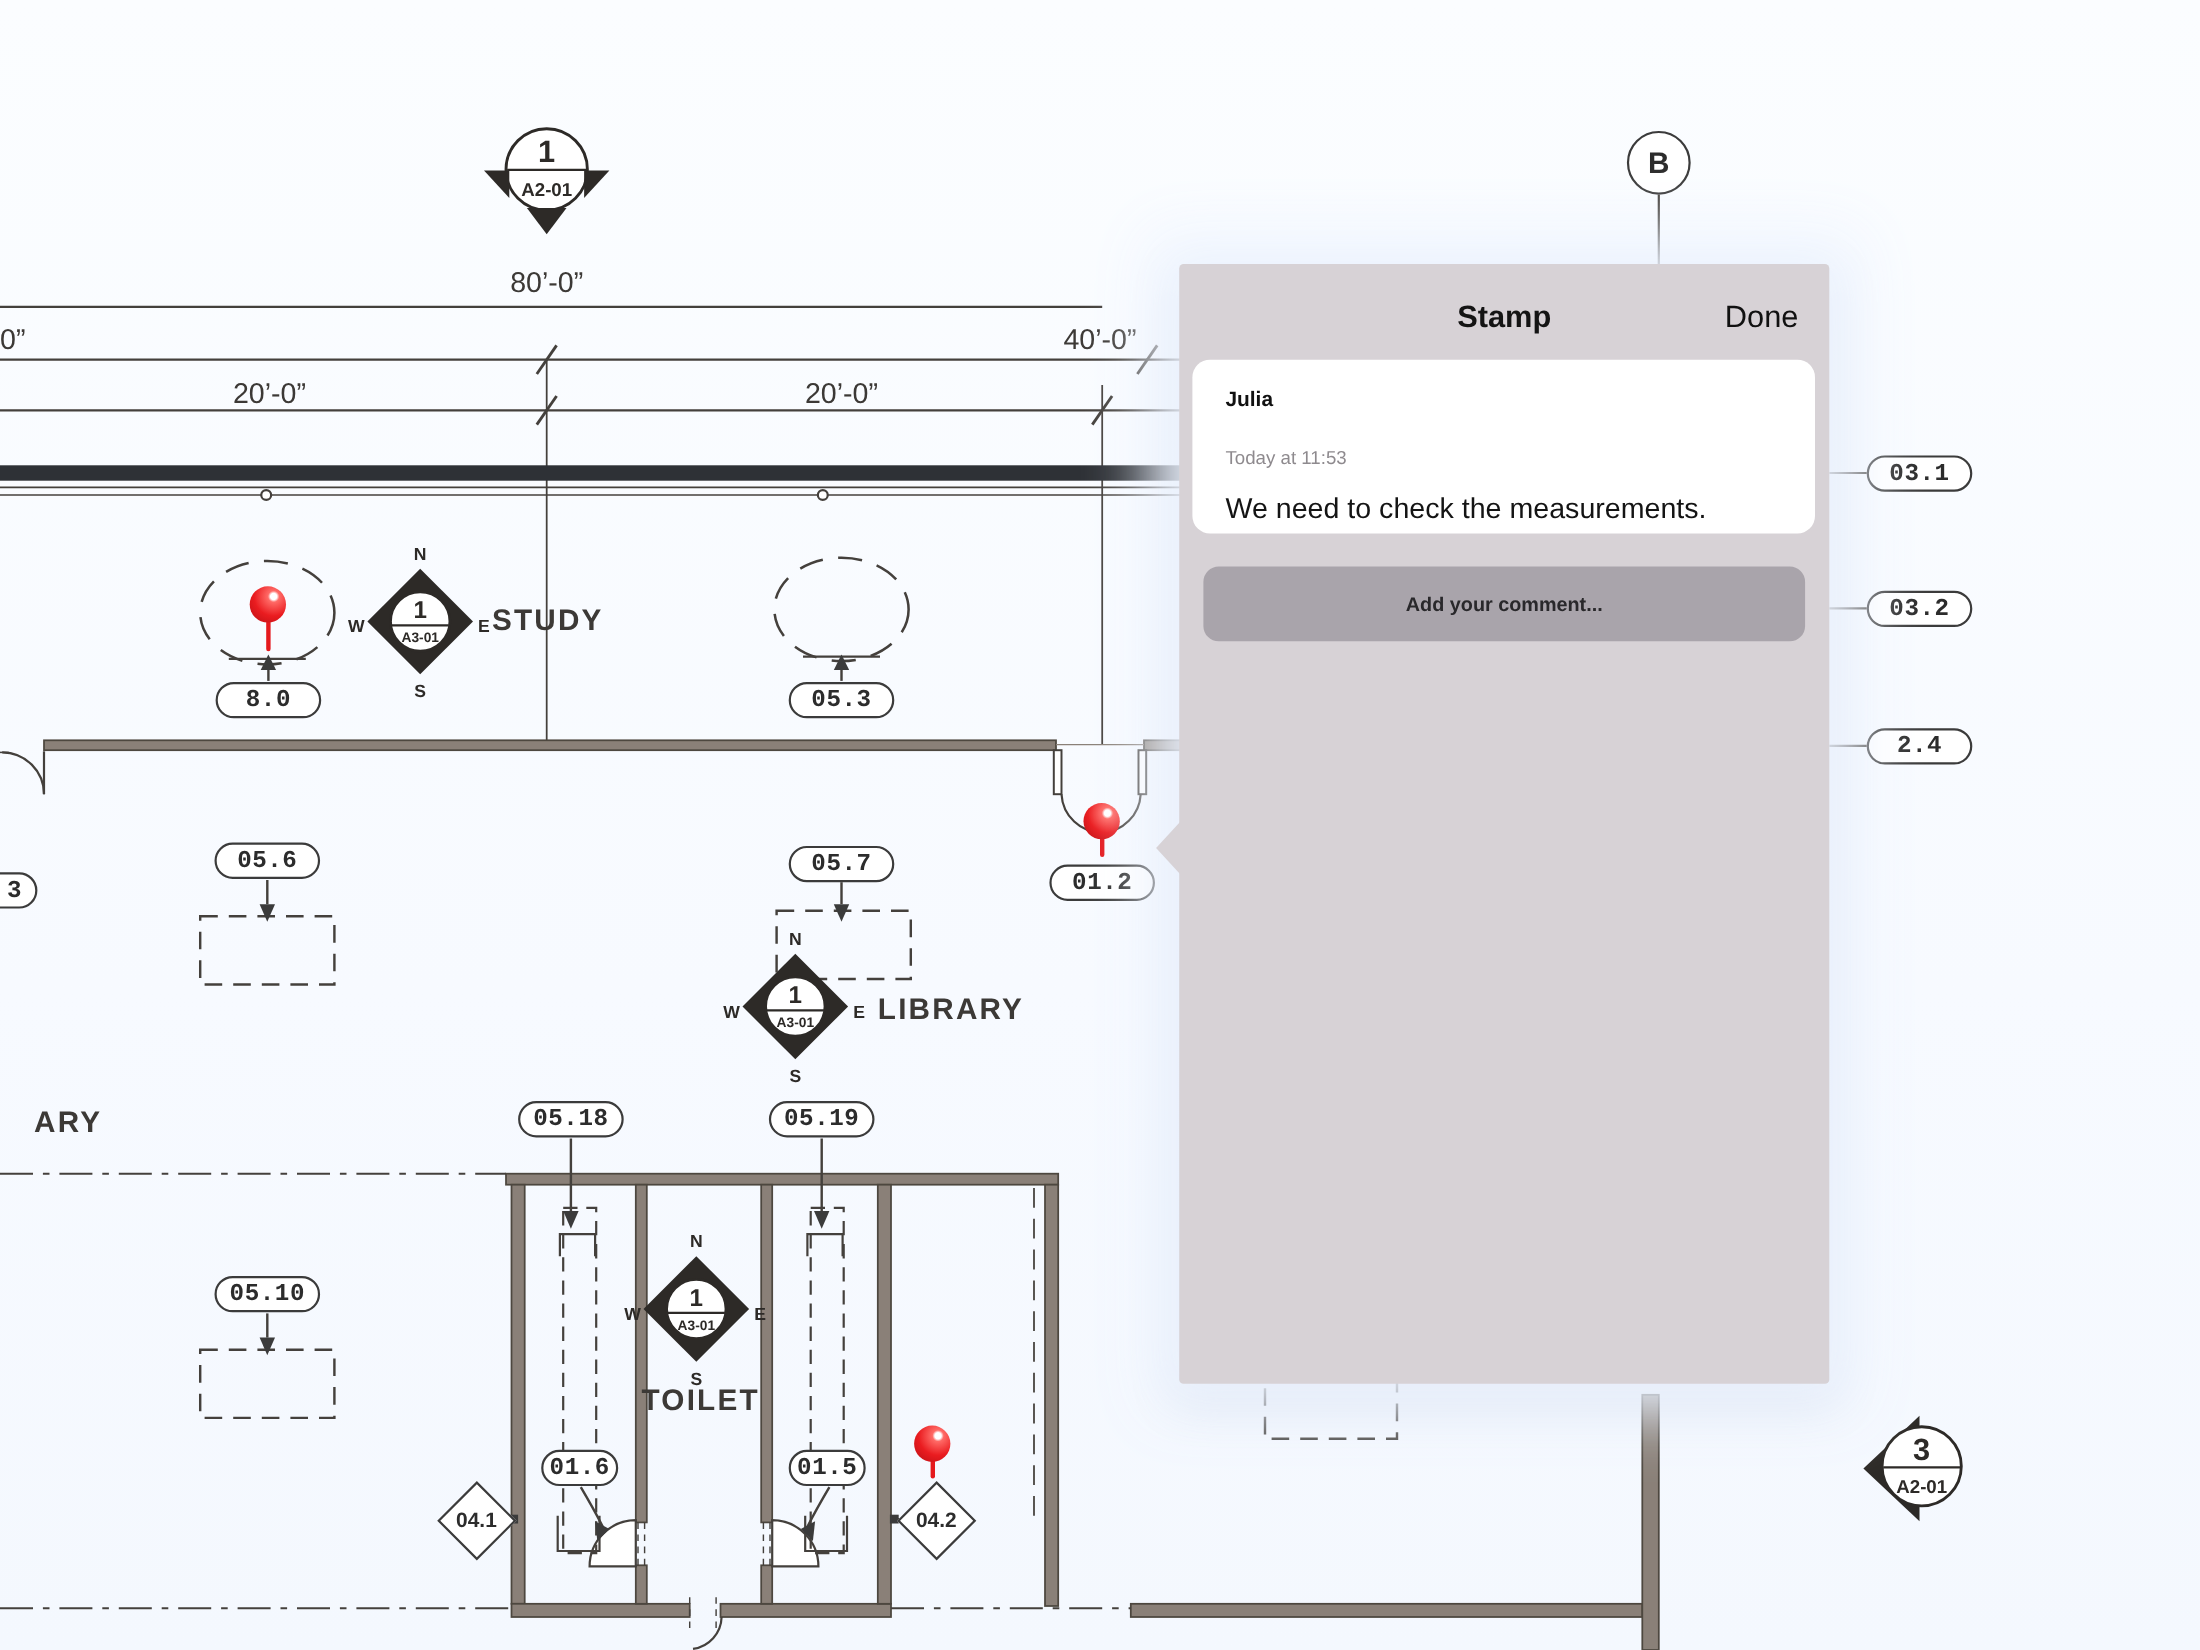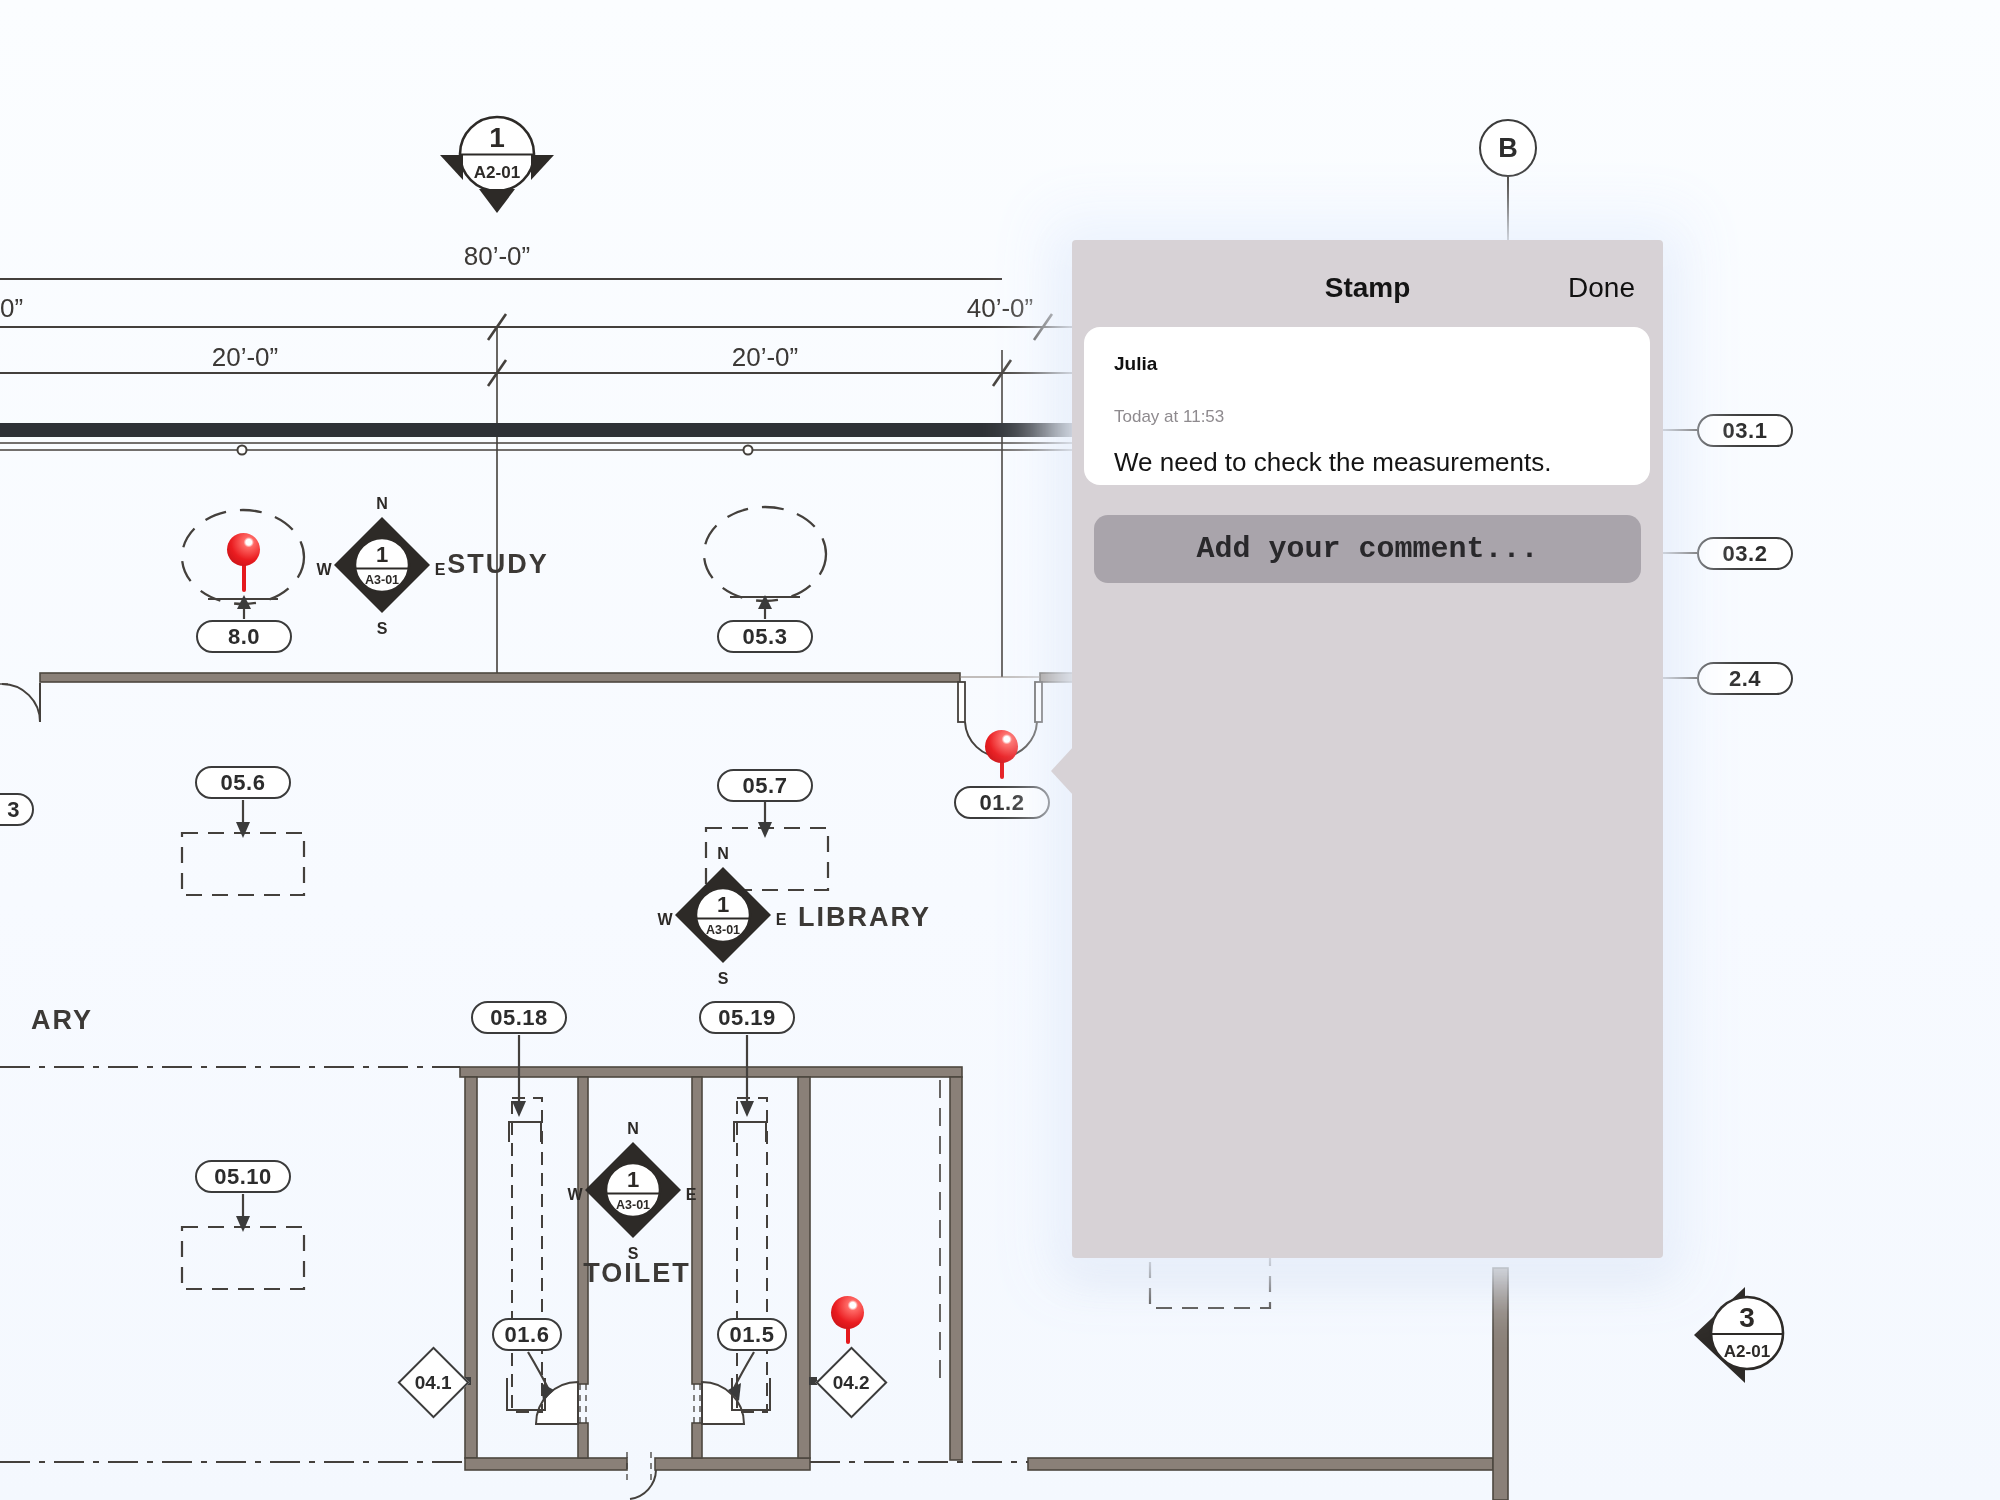--- a/index.html
+++ b/index.html
@@ -6,21 +6,21 @@
   body{font-family:"Liberation Sans","DejaVu Sans",sans-serif;background:#eef1f7;}
   #stage{position:relative;width:2000px;height:1500px;overflow:hidden;
          background:linear-gradient(180deg,#fbfdff 0%,#f7faff 60%,#f4f8fe 100%);}
   #plan-svg{position:absolute;left:0;top:0;z-index:1;}
   .ptext{position:absolute;z-index:2;color:#3c3936;font-weight:600;letter-spacing:1px;}
   .dim{font-size:26px;font-weight:500;letter-spacing:0;}
   .room{font-size:27px;font-weight:600;letter-spacing:2px;}
   .center{text-align:center;}
   .pill{position:absolute;z-index:2;height:33px;border:2.5px solid #3b3b3b;border-radius:18px;
         background:#fff;color:#2c2c2c;font-size:22px;font-weight:700;display:flex;
-        align-items:center;justify-content:center;box-sizing:border-box;letter-spacing:.5px;}
+        align-items:center;justify-content:center;box-sizing:border-box;letter-spacing:.5px;font-family:Liberation Mono, monospace;}
   .pill.partial{justify-content:flex-end;padding-right:12px;}
   .diamond{position:absolute;z-index:2;width:47px;height:47px;border:2.5px solid #3b3b3b;
            background:#fff;transform:rotate(45deg);display:flex;align-items:center;justify-content:center;}
   .diamond span{transform:rotate(-45deg);font-size:19px;font-weight:700;color:#2c2c2c;letter-spacing:0;}
   .gridcircle{position:absolute;z-index:2;width:58px;height:58px;border:2.5px solid #3b3b3b;
               border-radius:50%;background:#fff;color:#2c2c2c;font-size:27px;font-weight:600;
               display:flex;align-items:center;justify-content:center;box-sizing:border-box;}
   .pin{position:absolute;z-index:3;}
   .pin .stem{position:absolute;left:14.5px;top:14px;width:4px;background:#e5191d;border-radius:2px;}
   .pin .ball{position:absolute;left:0;top:0;width:33px;height:33px;border-radius:50%;
@@ -36,21 +36,21 @@
   #popup .title{position:absolute;left:0;right:0;top:32px;text-align:center;
          font-size:28px;font-weight:700;color:#141414;}
   #popup .done{position:absolute;right:28px;top:32px;font-size:28px;font-weight:500;color:#111;
          background:none;border:none;padding:0;font-family:inherit;cursor:pointer;}
   #popup .card{position:absolute;left:12px;top:87px;width:566px;height:158px;background:#fff;
          border-radius:16px;}
   #popup .card .author{position:absolute;left:30px;top:26px;font-size:19px;font-weight:700;color:#111;}
   #popup .card .time{position:absolute;left:30px;top:80px;font-size:17px;font-weight:400;color:#8e8a8e;}
   #popup .card .ctext{position:absolute;left:30px;top:120px;font-size:26px;font-weight:400;color:#141414;}
   #popup .addbtn{position:absolute;left:22px;top:275px;width:547px;height:68px;background:#a9a4ab;
-         border:none;border-radius:14px;font-family:Liberation Mono, monospace;font-size:30px;font-weight:600;
+         border:none;border-radius:14px;font-family:Liberation Sans, sans-serif;font-size:18px;font-weight:600;
          color:#29282b;cursor:pointer;}
   .compass{position:absolute;z-index:2;}
 </style>
 </head>
 <body>
 
 <div id="stage">
 
   <svg id="plan-svg" width="2000" height="1500" viewBox="0 0 2000 1500">
     <g stroke="#44403c" stroke-width="2" fill="none">

